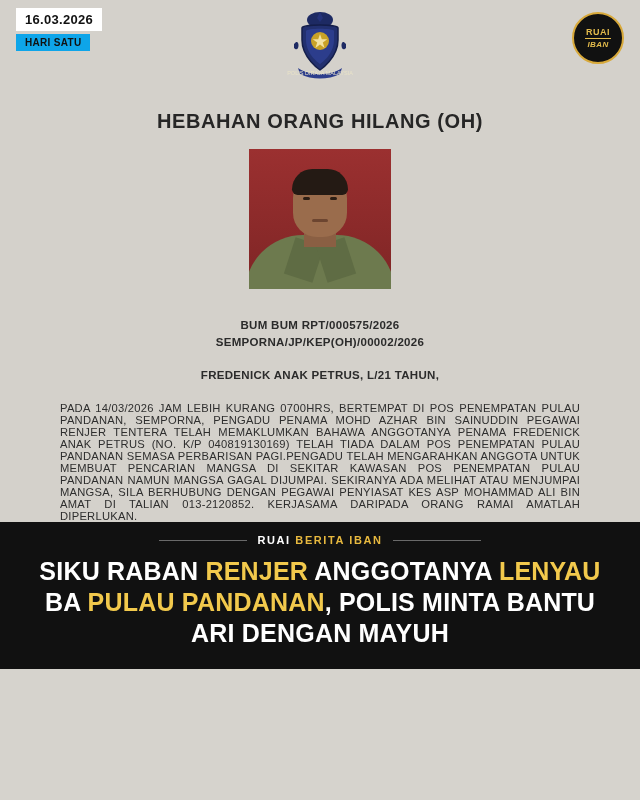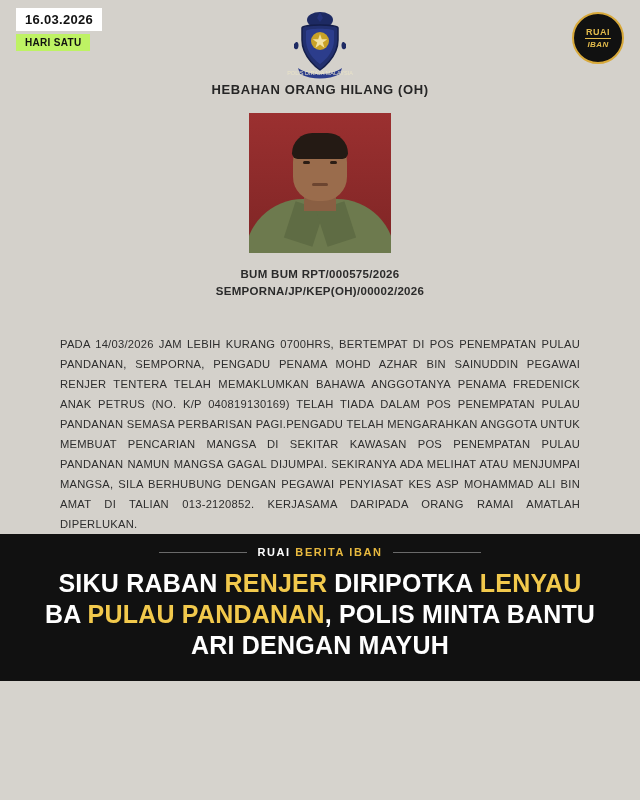--- a/index.html
+++ b/index.html
@@ -29,21 +29,21 @@
   .date-badge .d1 {
     background: #ffffff;
     color: #111111;
     font-size: 13px;
     font-weight: bold;
     letter-spacing: 0.3px;
     padding: 4px 9px 4px 9px;
     display: inline-block;
   }
   .date-badge .d2 {
-    background: #bef264;
+    background: #0ea5e9;
     color: #111111;
     font-size: 10px;
     font-weight: bold;
     letter-spacing: 0.3px;
     padding: 3px 9px;
     display: inline-block;
     margin-top: 3px;
   }
 
   
@@ -98,24 +98,24 @@
   
   .doc {
     flex: 1;
     padding: 0 60px;
     color: #2a2a2a;
     display: flex;
     flex-direction: column;
   }
   .doc-title {
     text-align: center;
-    font-size: 13px;
+    font-size: 20px;
     font-weight: bold;
     letter-spacing: 0.6px;
-    margin-top: 0;
+    margin-top: 28px;
     color: #262626;
   }
   .photo-wrap {
     display: flex;
     justify-content: center;
     margin-top: 16px;
   }
   .photo {
     width: 142px;
     height: 140px;
@@ -189,40 +189,40 @@
     top: 70px;
     transform: translateX(-50%);
     width: 16px;
     height: 3px;
     background: #6c4530;
     border-radius: 2px;
   }
 
   .ref-block {
     text-align: center;
-    margin-top: 13px;
+    margin-top: 28px;
     font-size: 11.5px;
     font-weight: bold;
     letter-spacing: 0.3px;
     line-height: 17px;
     color: #2b2b2b;
   }
   .subject-block {
     text-align: center;
     margin-top: 16px;
     font-size: 11.5px;
     font-weight: bold;
     letter-spacing: 0.3px;
     line-height: 17px;
     color: #2b2b2b;
   }
   .body-text {
     margin-top: 18px;
     font-size: 11.2px;
-    line-height: 20px;
+    line-height: 12px;
     letter-spacing: 0.25px;
     text-align: justify;
     color: #2e2e2e;
   }
   .tamat {
     text-align: center;
     font-size: 11.5px;
     letter-spacing: 0.5px;
     color: #2e2e2e;
     margin-top: auto;
@@ -311,35 +311,36 @@
         <div class="mouth"></div>
       </div>
     </div>
 
     <div class="ref-block">
       <div>BUM BUM RPT/000575/2026</div>
       <div>SEMPORNA/JP/KEP(OH)/00002/2026</div>
     </div>
 
     <div class="subject-block">
+      <div>FREDENICK ANAK PETRUS, L/21 TAHUN,</div>
     </div>
 
     <div class="body-text">PADA 14/03/2026 JAM LEBIH KURANG 0700HRS, BERTEMPAT DI POS PENEMPATAN PULAU PANDANAN, SEMPORNA, PENGADU PENAMA MOHD AZHAR BIN SAINUDDIN PEGAWAI RENJER TENTERA TELAH MEMAKLUMKAN BAHAWA ANGGOTANYA PENAMA FREDENICK ANAK PETRUS (NO. K/P 040819130169) TELAH TIADA DALAM POS PENEMPATAN PULAU PANDANAN SEMASA PERBARISAN PAGI.PENGADU TELAH MENGARAHKAN ANGGOTA UNTUK MEMBUAT PENCARIAN MANGSA DI SEKITAR KAWASAN POS PENEMPATAN PULAU PANDANAN NAMUN MANGSA GAGAL DIJUMPAI. SEKIRANYA ADA MELIHAT ATAU MENJUMPAI MANGSA, SILA BERHUBUNG DENGAN PEGAWAI PENYIASAT KES ASP MOHAMMAD ALI BIN AMAT DI TALIAN 013-2120852. KERJASAMA DARIPADA ORANG RAMAI AMATLAH DIPERLUKAN.</div>
 
   </div>
 
   <div class="band">
     <div class="band-kicker">
       <div class="line"></div>
       <div class="txt">
         <span>RUAI</span>
         <span class="gold">BERITA IBAN</span>
       </div>
       <div class="line"></div>
     </div>
     <div class="headline">
-        <div><span>SIKU RABAN </span><span class="hl">RENJER</span><span> DIRIPOTKA </span><span class="hl">LENYAU</span></div>
+        <div><span>SIKU RABAN </span><span class="hl">RENJER</span><span> ANGGOTANYA </span><span class="hl">LENYAU</span></div>
         <div><span>BA </span><span class="hl">PULAU PANDANAN</span><span>, POLIS MINTA BANTU</span></div>
         <div><span>ARI DENGAN MAYUH</span></div>
       </div>
   </div>
 
 </div>
 
 </body></html>

